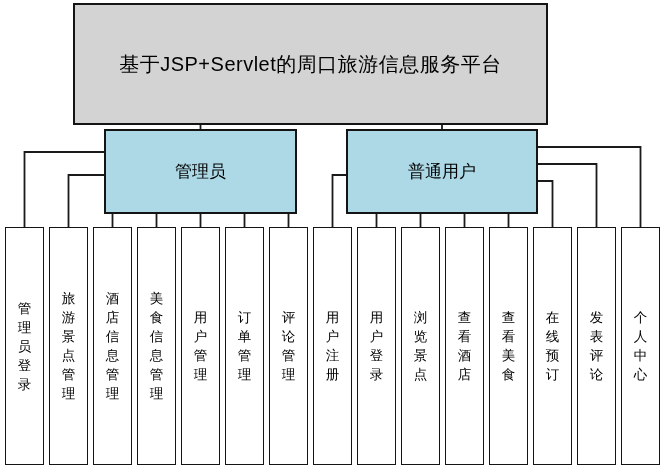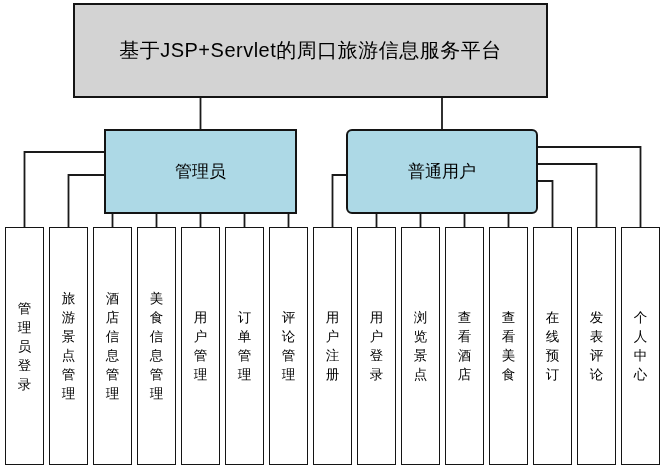--- a/index.html
+++ b/index.html
@@ -20,34 +20,34 @@
   .node {
     position: absolute;
     box-sizing: border-box;
     display: flex;
     align-items: center;
     justify-content: center;
     color: #000;
   }
   .root-box {
     left: 73px; top: 3px;
-    width: 475px; height: 95px;
+    width: 475px; height: 122px;
     background: var(--root-fill, #d3d3d3);
     border: 2px solid var(--border, #141414);
     font-size: 20px;
     letter-spacing: 0.5px;
   }
   .actor-box {
     top: 129px; height: 85px;
     background: var(--actor-fill, #add9e6);
     border: 2px solid var(--border, #141414);
     font-size: 17px;
   }
   .actor-admin { left: 104px; width: 193px; }
-  .actor-user  { left: 346px; width: 192px; border-radius: 6px; }
+  .actor-user  { left: 346px; width: 192px; }
   .leaf {
     position: absolute;
     top: 227px;
     width: 39px; height: 238px;
     box-sizing: border-box;
     background: var(--leaf-fill, #ffffff);
     border: 1.4px solid var(--border, #141414);
     display: flex;
     align-items: center;
     justify-content: center;

